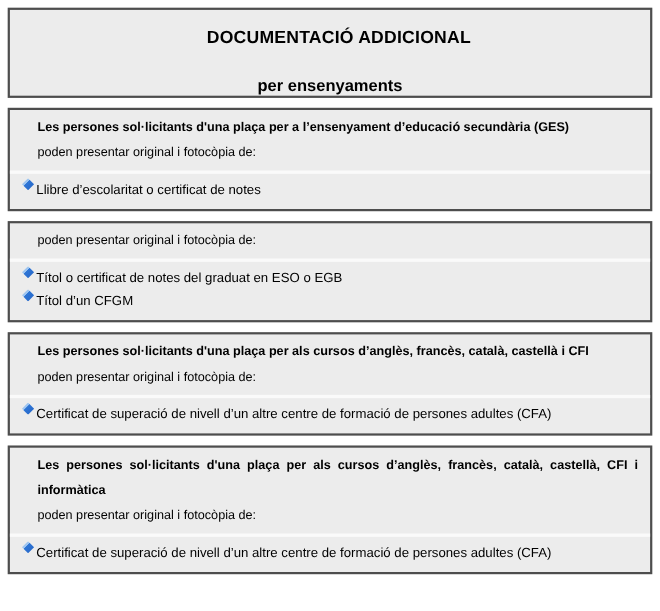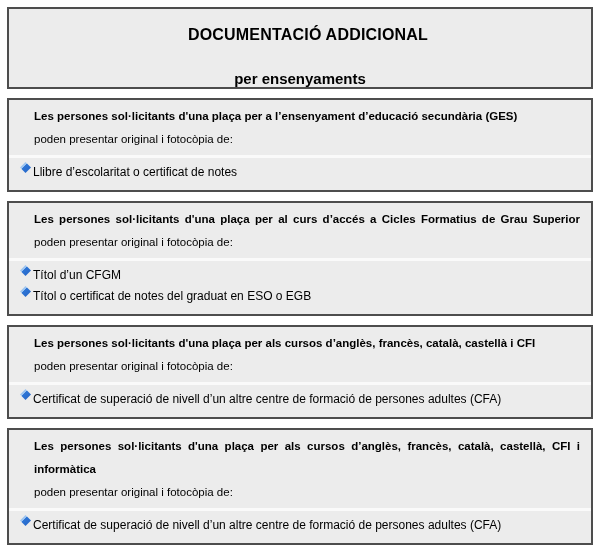--- a/index.html
+++ b/index.html
@@ -108,32 +108,31 @@
     <div class="sec-items">
       <div class="item">
         <span class="diamond"></span>
         <span>Llibre d’escolaritat o certificat de notes</span>
       </div>
     </div>
   </div>
 
   <div class="box">
     <div class="sec-intro">
-      <div class="intro-line full">Les persones sol·licitants d'una plaça per al curs d’accés a Cicles Formatius de Grau Superior</div>
       <div class="lead-in">poden presentar original i fotocòpia de:</div>
     </div>
     <div class="sec-divider"></div>
     <div class="sec-items">
       <div class="item">
         <span class="diamond"></span>
-        <span>Títol d’un CFGM</span>
+        <span>Títol o certificat de notes del graduat en ESO o EGB</span>
       </div>
       <div class="item">
         <span class="diamond"></span>
-        <span>Títol o certificat de notes del graduat en ESO o EGB</span>
+        <span>Títol d’un CFGM</span>
       </div>
     </div>
   </div>
 
   <div class="box">
     <div class="sec-intro">
       <div class="intro-line">Les persones sol·licitants d'una plaça per als cursos d’anglès, francès, català, castellà i CFI</div>
       <div class="lead-in">poden presentar original i fotocòpia de:</div>
     </div>
     <div class="sec-divider"></div>

